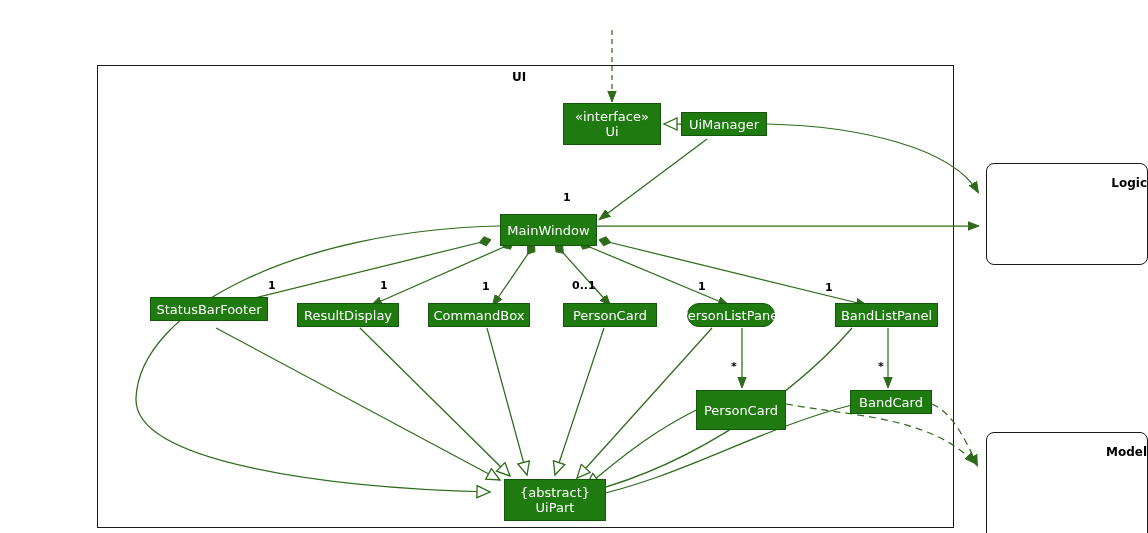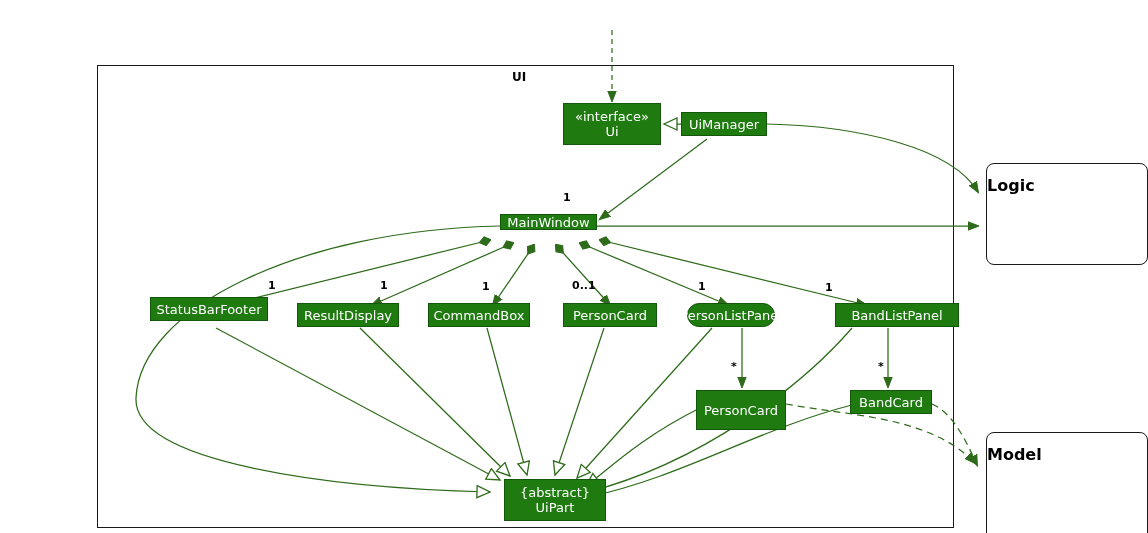--- a/index.html
+++ b/index.html
@@ -13,22 +13,22 @@
        font-size:13px;line-height:15px;text-align:center;
        display:flex;flex-direction:column;align-items:center;justify-content:center;
        white-space:nowrap;box-sizing:border-box;}
   .cls .l1,.cls .l2{display:block;}
 
   .pkg{position:absolute;border:1.4px solid #1a1a1a;background:transparent;box-sizing:border-box;}
   .pkg-label{position:absolute;font-size:12px;font-weight:bold;color:#000;}
 
   .ext{position:absolute;background:#ffffff;border:1.4px solid #1a1a1a;border-radius:8px;
        box-sizing:border-box;}
-  .ext-label{position:absolute;font-size:16px;font-weight:bold;color:#000;
-             width:100%;text-align:left;top:12px;}
+  .ext-label{position:absolute;font-size:12px;font-weight:bold;color:#000;
+             width:100%;text-align:right;top:12px;}
 
   .mult{position:absolute;font-size:11px;font-weight:bold;color:#000;white-space:nowrap;}
 </style>
 </head>
 <body>
 
 <div id="stage">
 
   <div class="pkg" style="left:97px;top:57px;width:857px;height:463px;"></div>
   <div class="pkg-label" style="left:512px;top:62px;">UI</div>
@@ -99,21 +99,21 @@
 
   <div class="cls" style="left:563px;top:95px;width:98px;height:42px;">
     <span class="l1">«interface»</span>
     <span class="l2">Ui</span>
   </div>
 
   <div class="cls" style="left:681px;top:104px;width:86px;height:24px;">
     <span class="l2">UiManager</span>
   </div>
 
-  <div class="cls" style="left:500px;top:206px;width:97px;height:16px;">
+  <div class="cls" style="left:500px;top:206px;width:97px;height:32px;">
     <span class="l2">MainWindow</span>
   </div>
 
   <div class="cls" style="left:150px;top:289px;width:118px;height:24px;">
     <span class="l2">StatusBarFooter</span>
   </div>
 
   <div class="cls" style="left:297px;top:295px;width:102px;height:24px;">
     <span class="l2">ResultDisplay</span>
   </div>
@@ -123,21 +123,21 @@
   </div>
 
   <div class="cls" style="left:563px;top:295px;width:94px;height:24px;">
     <span class="l2">PersonCard</span>
   </div>
 
   <div class="cls" style="left:687px;top:295px;width:88px;height:24px;border-radius:12px;">
     <span class="l2">PersonListPanel</span>
   </div>
 
-  <div class="cls" style="left:835px;top:295px;width:124px;height:24px;">
+  <div class="cls" style="left:835px;top:295px;width:103px;height:24px;">
     <span class="l2">BandListPanel</span>
   </div>
 
   <div class="cls" style="left:696px;top:382px;width:90px;height:40px;">
     <span class="l2">PersonCard</span>
   </div>
 
   <div class="cls" style="left:850px;top:382px;width:82px;height:24px;">
     <span class="l2">BandCard</span>
   </div>

